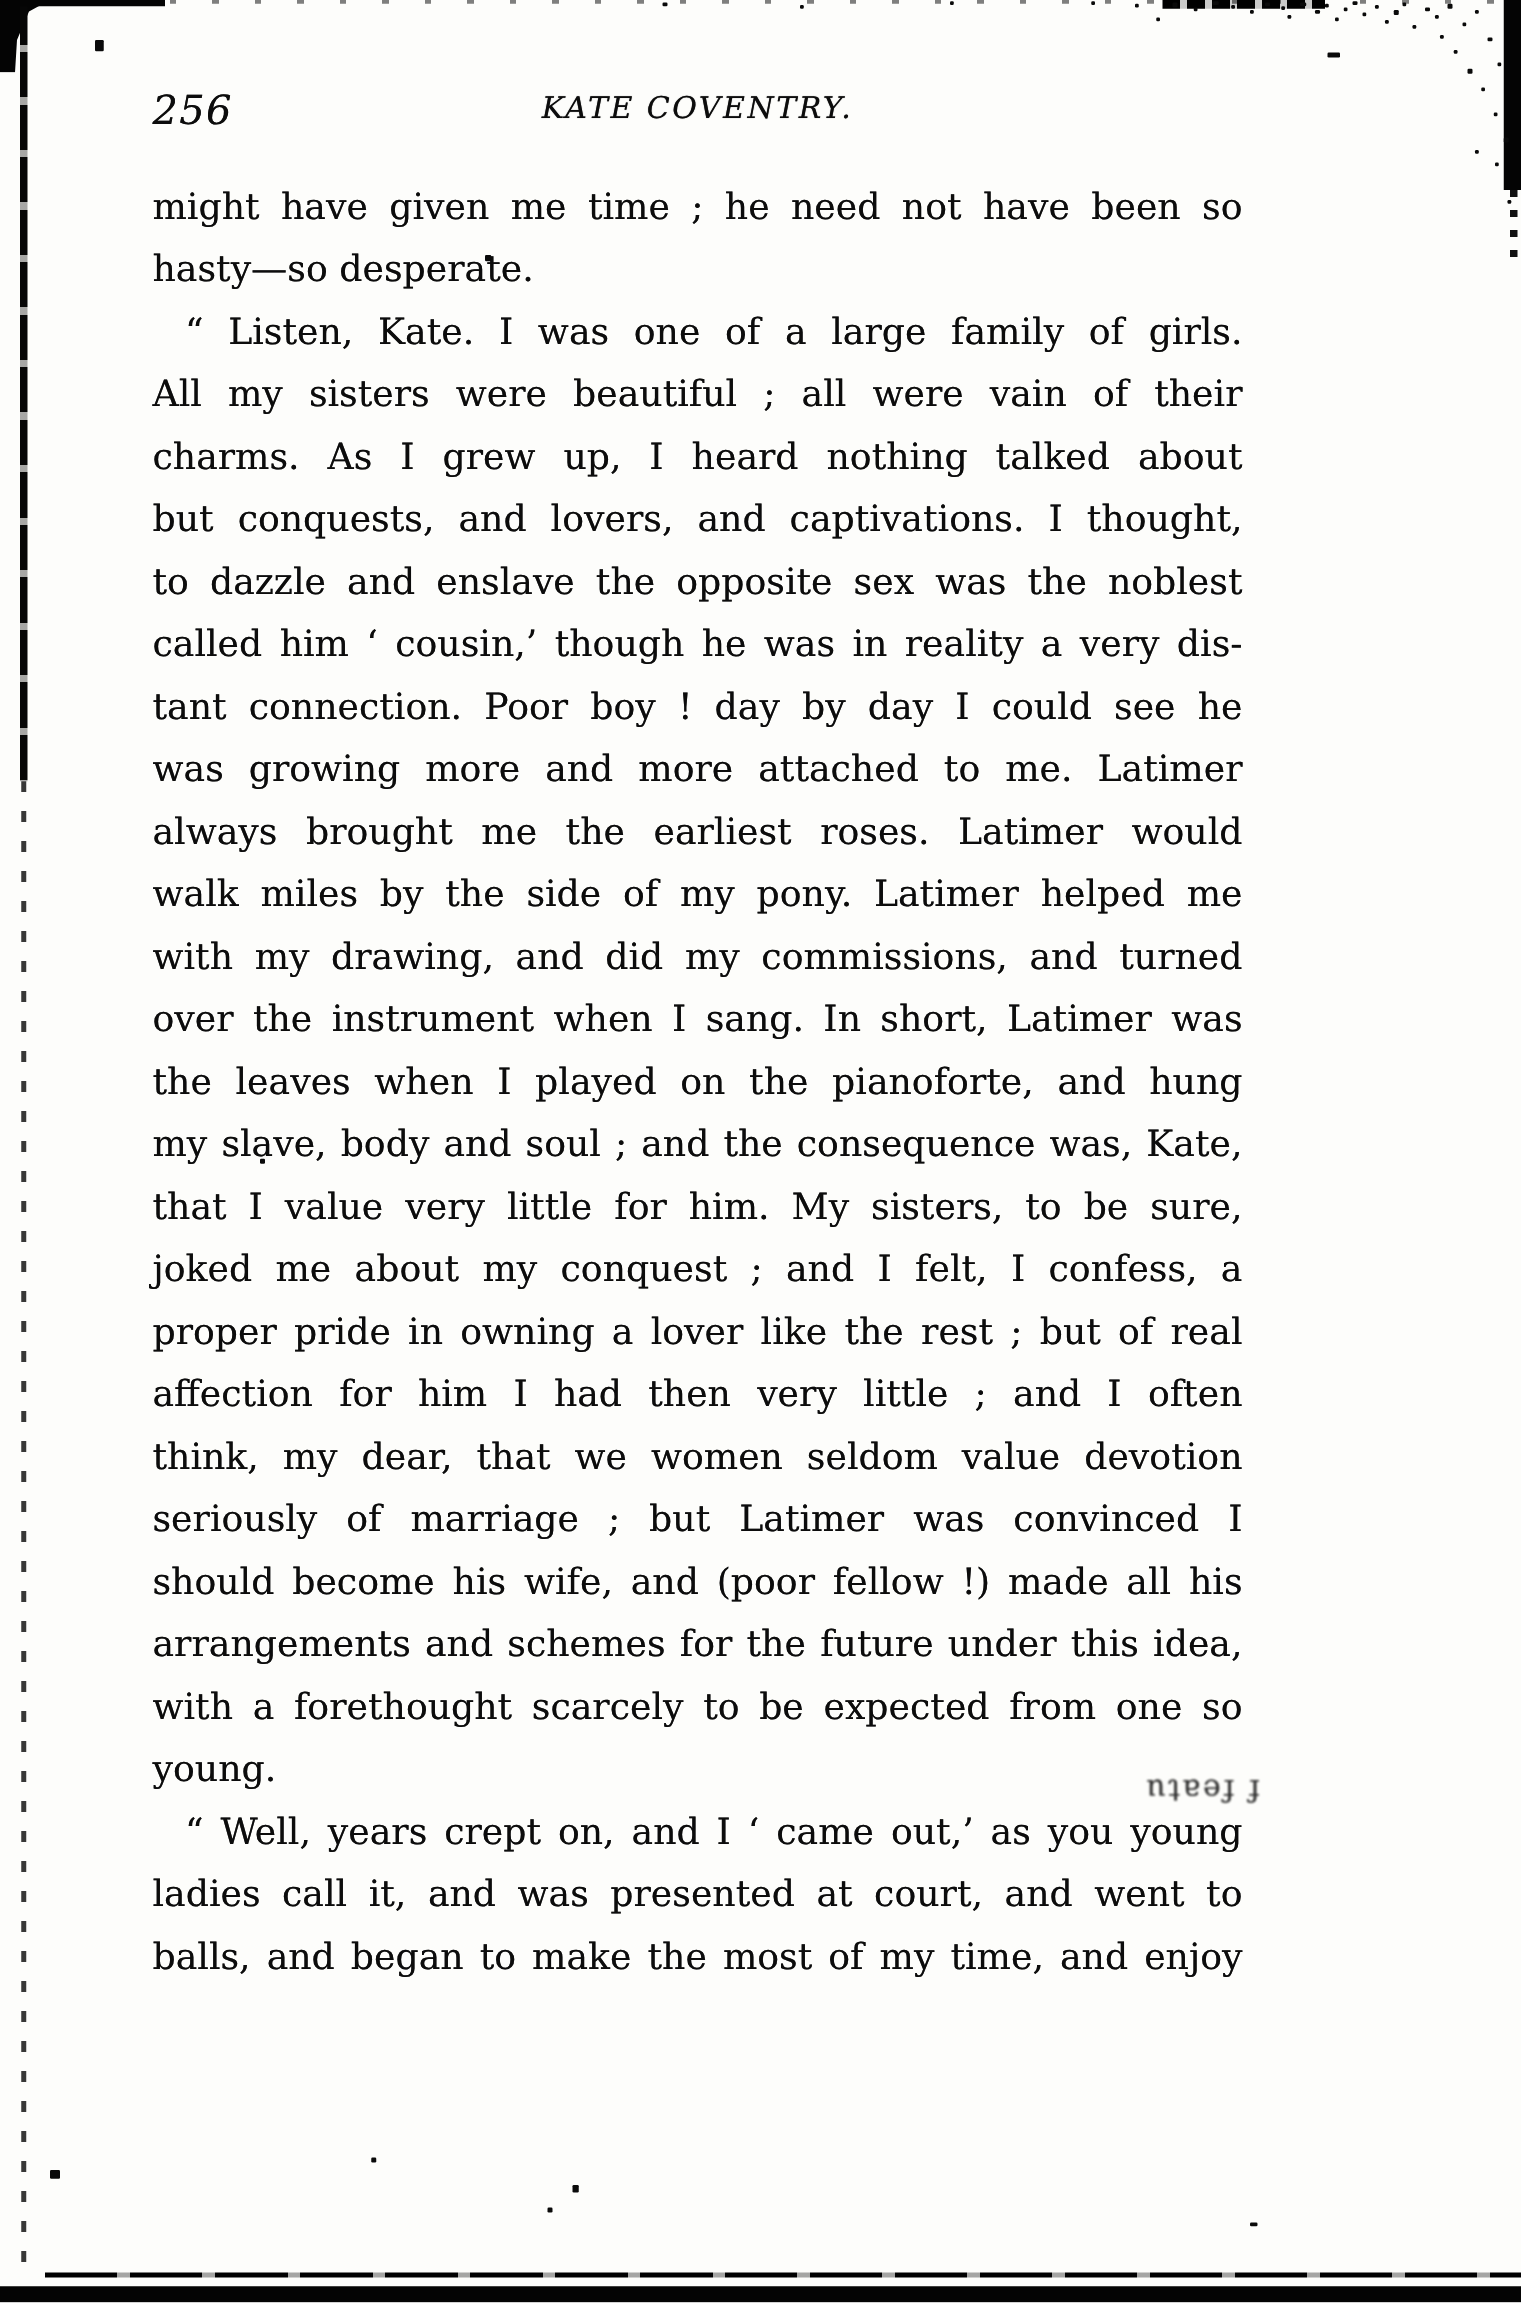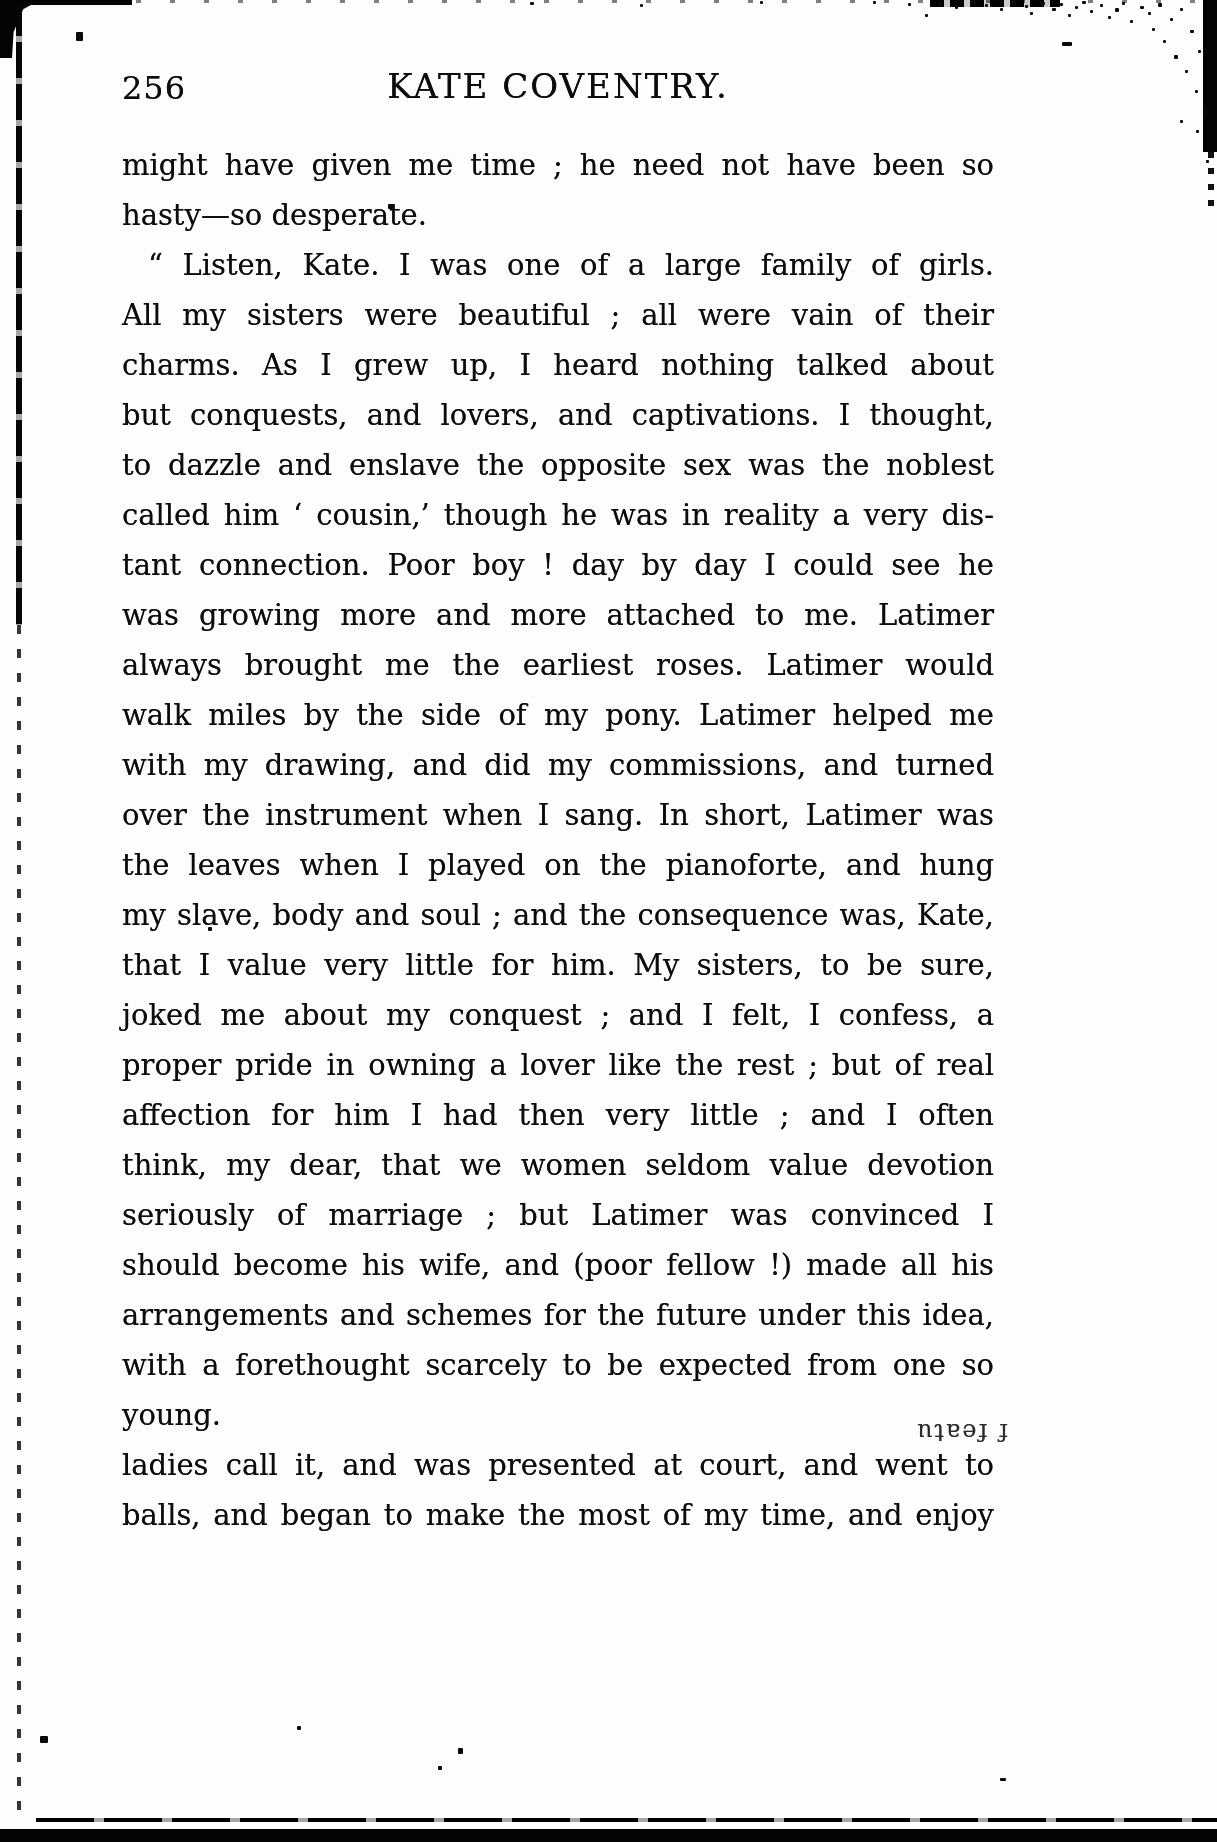--- a/index.html
+++ b/index.html
@@ -11,27 +11,29 @@
     font-family:"DejaVu Serif","Liberation Serif",serif;
     color:#0c0c0c;
   }
   
   .header{position:absolute;left:122px;top:64px;width:872px;height:48px;}
   .pagenum{
     position:absolute;left:0;top:8px;
     font-size:32px;line-height:32px;
     letter-spacing:1px;
     text-shadow:0 0 .5px rgba(0,0,0,.75);
+    font-style:italic;
   }
   .runtitle{
     position:absolute;left:0;right:0;top:4px;
     text-align:center;
-    font-size:34px;line-height:36px;
+    font-size:24px;line-height:36px;
     letter-spacing:2px;
     text-shadow:0 0 .6px rgba(0,0,0,.8);
+    font-style:italic;
   }
   
   .textblock{position:absolute;left:122px;top:140px;width:872px;}
   .line{
     position:relative;
     height:50px;line-height:50px;
     font-size:29px;
     text-align:justify;text-align-last:justify;
     white-space:normal;
     text-shadow:0 0 .5px rgba(0,0,0,.65);
@@ -117,20 +119,21 @@
       <div class="line">that I value very little for him.  My sisters, to be sure,</div>
       <div class="line">joked me about my conquest ;  and I felt, I confess, a</div>
       <div class="line">proper pride in owning a lover like the rest ;  but of real</div>
       <div class="line">affection for him I had then very little ;  and I often</div>
       <div class="line">think, my dear, that we women seldom value devotion</div>
       <div class="line">seriously of marriage ;  but Latimer was convinced I</div>
       <div class="line">should become his wife, and (poor fellow !) made all his</div>
       <div class="line">arrangements and schemes for the future under this idea,</div>
       <div class="line">with a forethought scarcely to be expected from one so</div>
       <div class="line pend">young.<span class="bleed">f featu</span></div>
+      <div class="line indent">“ Well, years crept on, and I ‘ came out,’ as you young</div>
       <div class="line">ladies call it, and was presented at court, and went to</div>
       <div class="line">balls, and began to make the most of my time, and enjoy</div>
     </div>
 
   <div class="ink blob-tl"></div>
   <div class="edge-left-solid ink" style="background:none;"></div>
   <div class="ink edge-left-solid" style="background:repeating-linear-gradient(180deg,#060606 0 36px,rgba(6,6,6,.35) 36px 42px);"></div>
   <div class="ink edge-left-dash" style="background:repeating-linear-gradient(180deg,#141414 0 9px,transparent 9px 24px);"></div>
   <div class="ink edge-top-dots" style="background:repeating-linear-gradient(90deg,#000 0 5px,transparent 5px 34px);"></div>
   <div class="ink edge-top-solid"></div>

